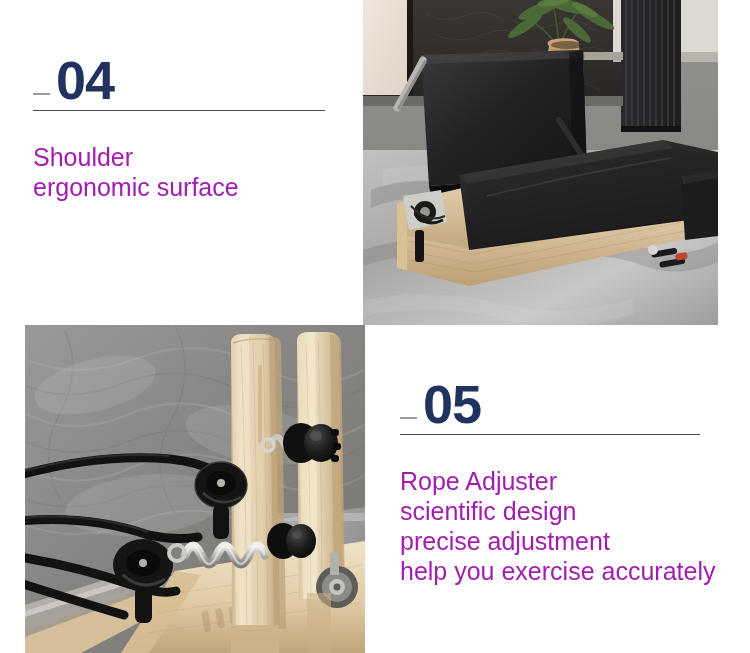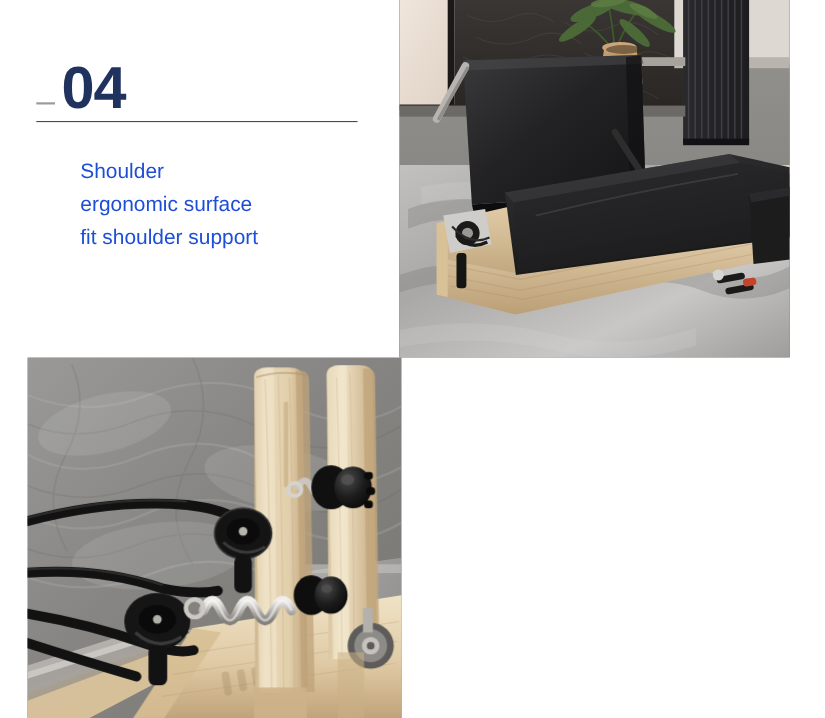--- a/index.html
+++ b/index.html
@@ -47,26 +47,25 @@
     color: #20335f;
     letter-spacing: -1px;
   }
   .num-rule {
     height: 1px;
     background: #4a4a4a;
     margin-top: 4px;
   }
   .caption {
     margin-top: 31px;
-    font-size: 19px;
+    font-size: 25px;
     line-height: 30px;
-    color: #1d4ed8;
+    color: #a21caf;
     font-weight: 400;
     white-space: nowrap;
-    margin-left: 40px;
   }
   .caption-line { display: block; }
 
   
   #panel-04 {
     left: 33px;
     top: 56px;
     width: 300px;
   }
   #panel-04 .num-rule { width: 292px; }
@@ -298,21 +297,20 @@
 
   <div class="text-panel" id="panel-04">
     <div class="num-row">
       <span class="num-dash"></span>
       <span class="num-value">04</span>
     </div>
     <div class="num-rule"></div>
     <div class="caption">
       <span class="caption-line">Shoulder</span>
       <span class="caption-line">ergonomic surface</span>
-      <span class="caption-line">fit shoulder support</span>
     </div>
   </div>
 
   <div class="photo" id="photo-rope-adjuster" title="Close-up of Pilates reformer rope adjuster: black pulley and knob hardware with metal spring mounted on light wood risers against a grey marble wall">
     <svg class="photo-canvas" viewBox="0 0 340 328" preserveAspectRatio="none">
       <defs>
         <linearGradient id="raWall" x1="0" y1="0" x2="1" y2="1">
           <stop offset="0%" stop-color="#9a9998"></stop>
           <stop offset="45%" stop-color="#868583"></stop>
           <stop offset="100%" stop-color="#76756f"></stop>
@@ -485,14 +483,27 @@
         <circle cx="312" cy="262" r="8" fill="#c6c3bf"></circle>
         <circle cx="312" cy="262" r="3.5" fill="#5e5c59"></circle>
         <rect x="305" y="228" width="9" height="22" fill="#b4b1ad"></rect>
       </g>
 
       <rect x="206" y="300" width="48" height="28" fill="#cdb289" opacity="0.9"></rect>
       <rect x="282" y="268" width="24" height="60" fill="#cbb086" opacity="0.55"></rect>
     </svg>
   </div>
 
+  <div class="text-panel" id="panel-05">
+    <div class="num-row">
+      <span class="num-dash"></span>
+      <span class="num-value">05</span>
+    </div>
+    <div class="num-rule"></div>
+    <div class="caption">
+      <span class="caption-line">Rope Adjuster</span>
+      <span class="caption-line">scientific design</span>
+      <span class="caption-line">precise adjustment</span>
+      <span class="caption-line">help you exercise accurately</span>
+    </div>
+  </div>
 
 </div>
 
 </body></html>

